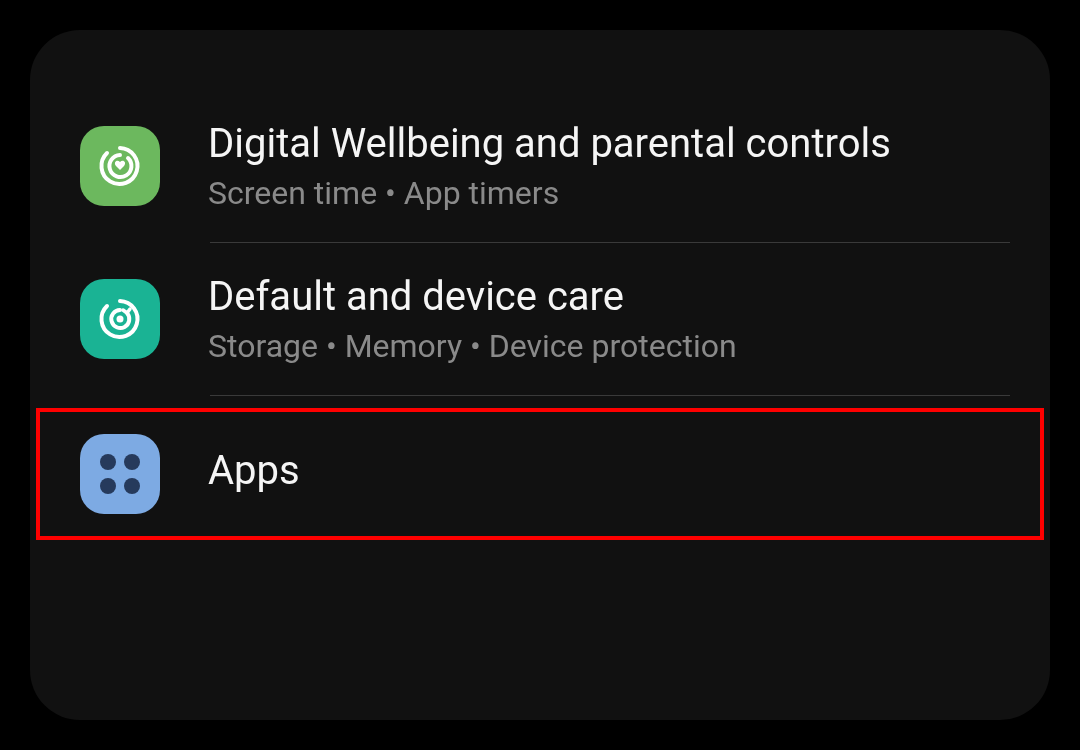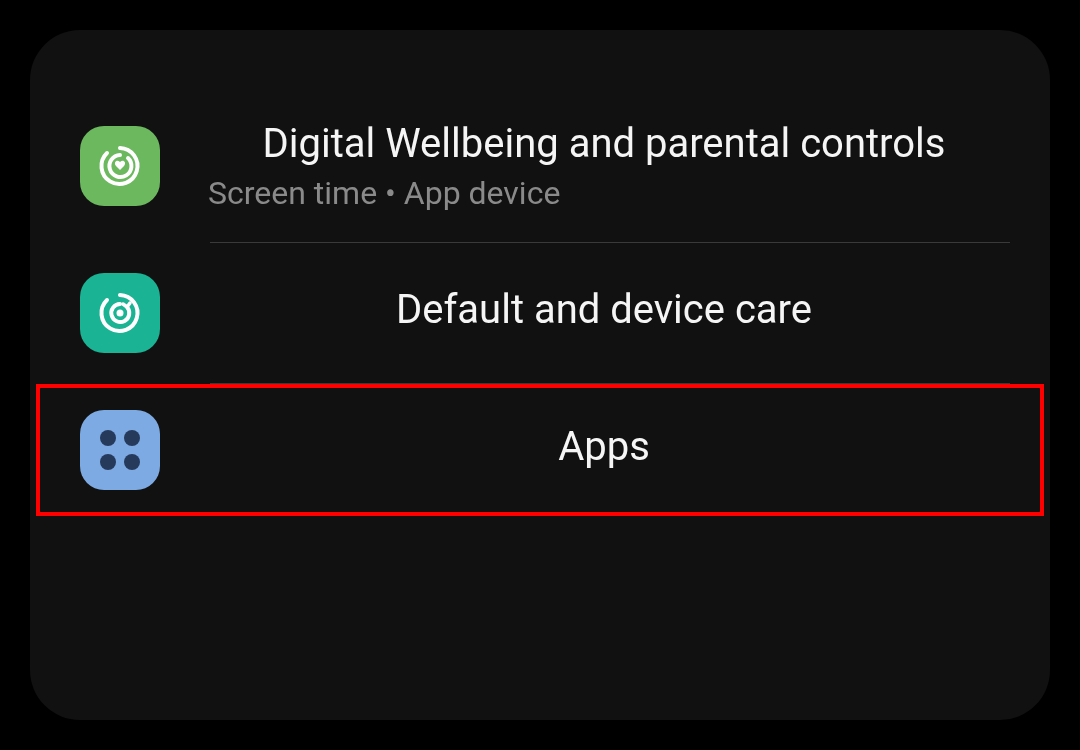--- a/index.html
+++ b/index.html
@@ -25,21 +25,21 @@
     }
     .settings-item {
       display: flex;
       align-items: center;
       padding: 30px 50px;
       position: relative;
     }
     .settings-item.highlighted {
       outline: 4px solid #ff0000;
       outline-offset: -4px;
-      margin: 0 6px;
+      margin: 12px 6px;
       padding: 26px 44px;
     }
     .icon-container {
       width: 80px;
       height: 80px;
       border-radius: 24px;
       display: flex;
       align-items: center;
       justify-content: center;
       flex-shrink: 0;
@@ -56,21 +56,20 @@
     }
     .item-content {
       flex: 1;
     }
     .item-title {
       color: #f5f5f5;
       font-size: 40px;
       font-weight: 400;
       line-height: 1.2;
       margin-bottom: 6px;
-      text-align: center;
     }
     .item-subtitle {
       color: #8a8a8a;
       font-size: 32px;
       font-weight: 400;
     }
     .divider {
       height: 1px;
       background: #3a3a3a;
       margin-left: 180px;
@@ -104,37 +103,38 @@
   <div class="settings-item">
     <div class="icon-container icon-wellbeing">
       <svg viewBox="0 0 52 52" fill="none">
         <path d="M 26 8 A 18 18 0 1 1 13 13" stroke="#ffffff" stroke-width="4" stroke-linecap="round" fill="none"></path>
         <path d="M 26 15 A 11 11 0 1 0 34 18" stroke="#ffffff" stroke-width="4" stroke-linecap="round" fill="none"></path>
         <path d="M 26 22 C 23 19, 19 22, 22 26 L 26 30 L 30 26 C 33 22, 29 19, 26 22 Z" fill="#ffffff"></path>
       </svg>
     </div>
     <div class="item-content">
       <div class="item-title">Digital Wellbeing and parental controls</div>
-      <div class="item-subtitle">Screen time  •  App device</div>
+      <div class="item-subtitle">Screen time  •  App timers</div>
     </div>
   </div>
 
   <div class="divider"></div>
 
   <div class="settings-item">
     <div class="icon-container icon-devicecare">
       <svg viewBox="0 0 52 52" fill="none">
         <path d="M 26 8 A 18 18 0 1 1 13 13" stroke="#ffffff" stroke-width="4" stroke-linecap="round" fill="none"></path>
         <path d="M 26 17 A 9 9 0 1 0 33 20" stroke="#ffffff" stroke-width="4" stroke-linecap="round" fill="none"></path>
         <path d="M 29 17 L 33 20 L 36 16" stroke="#ffffff" stroke-width="3.5" stroke-linecap="round" stroke-linejoin="round" fill="none"></path>
         <circle cx="26" cy="26" r="3.5" fill="#ffffff"></circle>
       </svg>
     </div>
     <div class="item-content">
       <div class="item-title">Default and device care</div>
+      <div class="item-subtitle">Storage  •  Memory  •  Device protection</div>
     </div>
   </div>
 
   <div class="divider"></div>
 
   <div class="settings-item highlighted">
     <div class="icon-container icon-apps">
       <div class="apps-dots">
         <div class="dot"></div>
         <div class="dot"></div>

